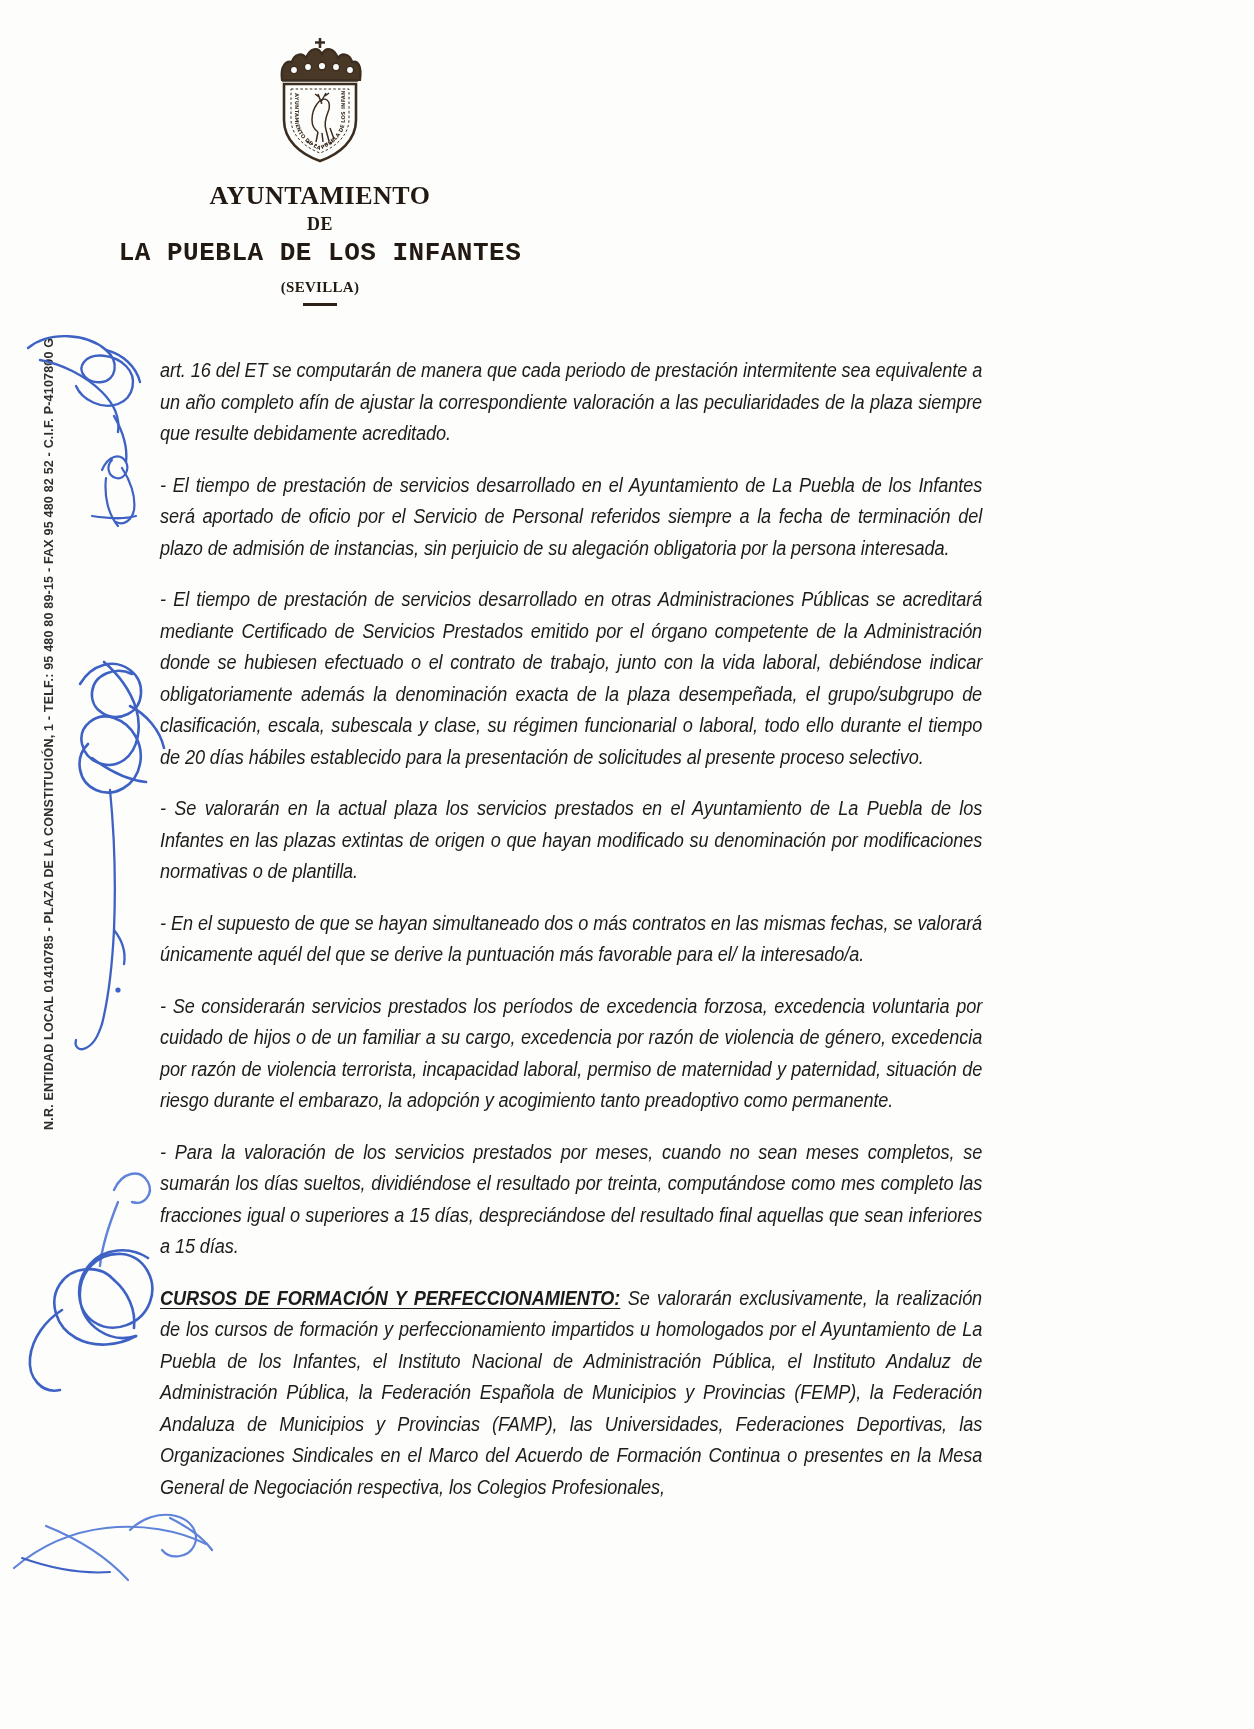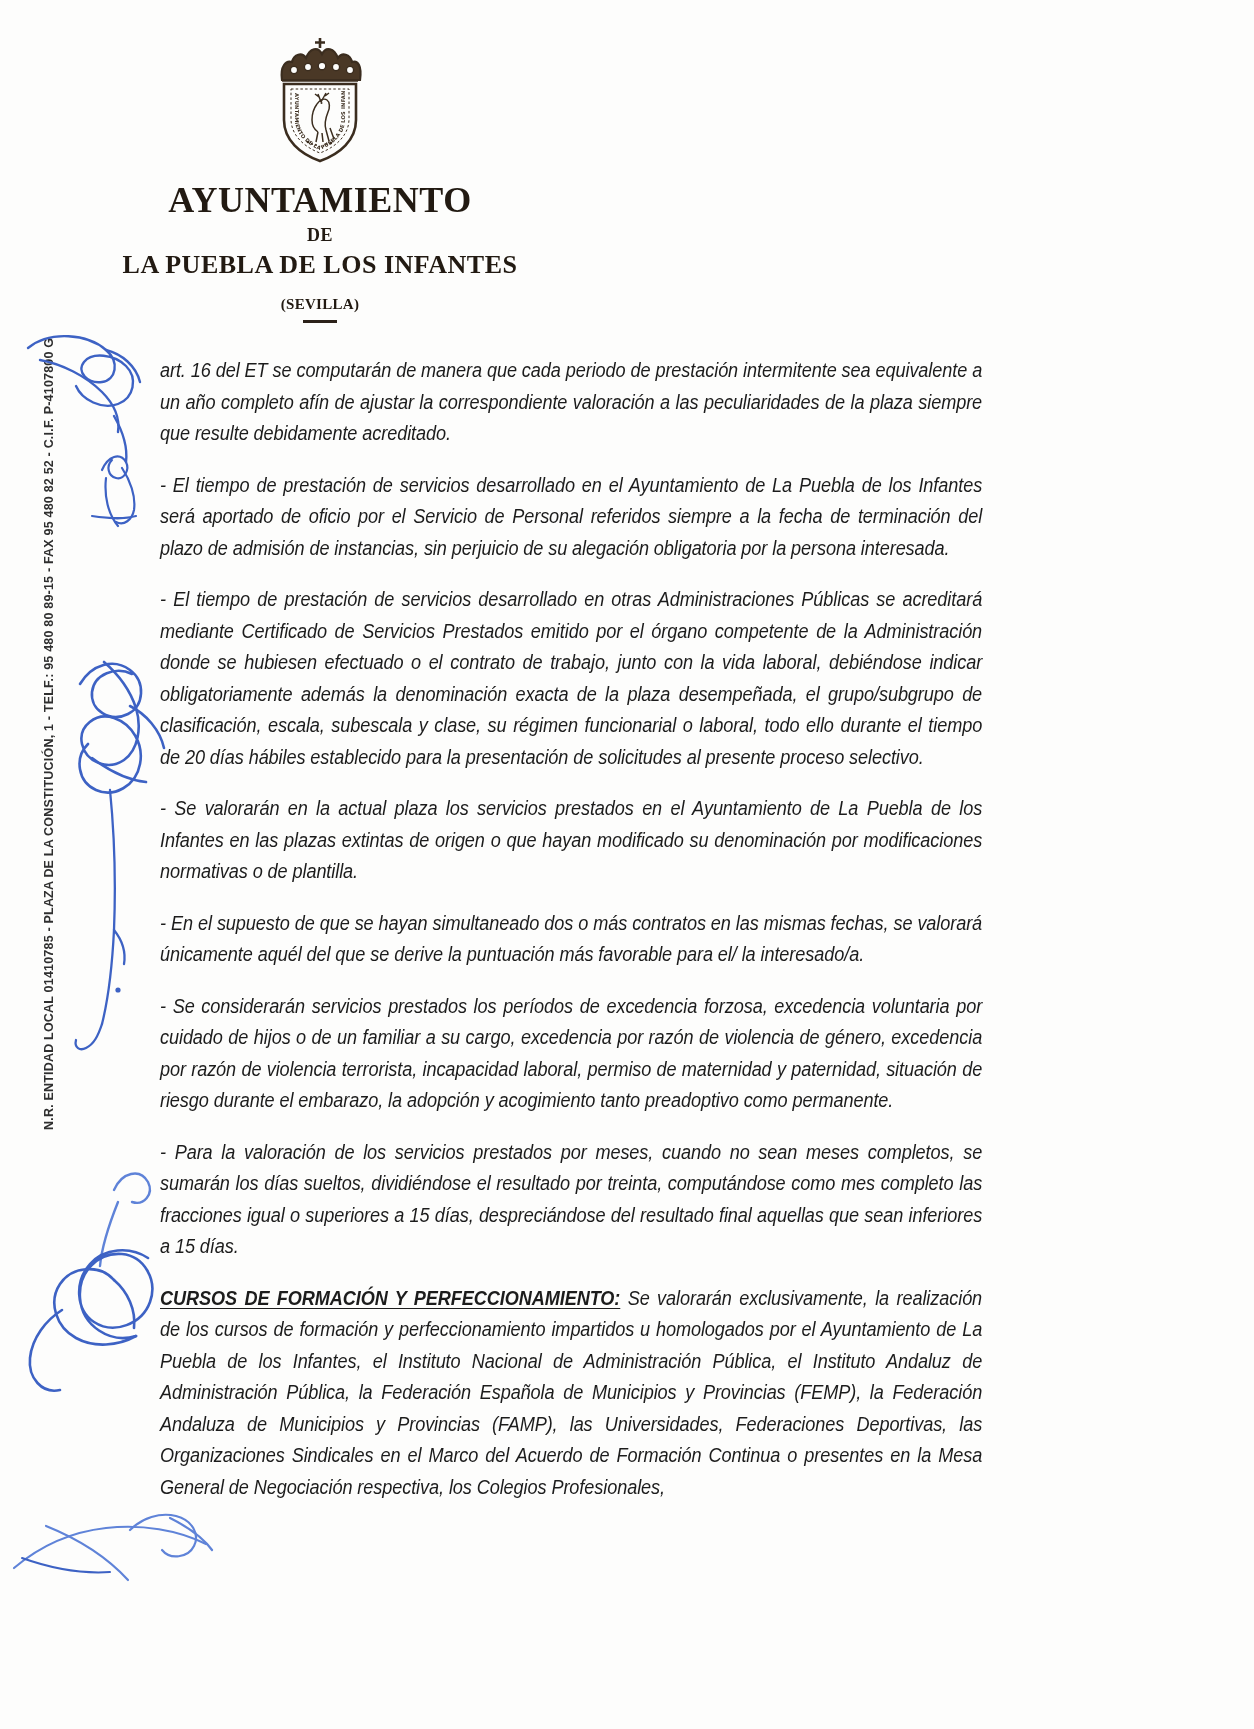--- a/index.html
+++ b/index.html
@@ -32,24 +32,24 @@
     width: 112px;
     height: 132px;
     position: relative;
   }
   .org-name {
     font-family: "Liberation Serif", serif;
     font-weight: bold;
     letter-spacing: 0.5px;
     color: #221a12;
   }
-  .org-line1 { font-size: 36px; margin-top: 16px; line-height: 1.05; }
+  .org-line1 { font-size: 26px; margin-top: 16px; line-height: 1.05; }
   .org-line2 { font-size: 18px; margin-top: 6px; line-height: 1.05; }
-  .org-line3 { font-size: 26px; margin-top: 6px; line-height: 1.05; }
-  .org-line4 { font-size: 15px; margin-top: 18px; letter-spacing: 0.3px; }
+  .org-line3 { font-size: 26px; margin-top: 6px; line-height: 1.05; font-family: Liberation Mono, monospace; }
+  .org-line4 { font-size: 15px; margin-top: 12px; letter-spacing: 0.3px; }
   .rule-short {
     width: 34px;
     height: 3px;
     background: #2b2119;
     margin: 7px auto 0 auto;
   }
 
   
   .sidebar-vertical {
     position: absolute;

